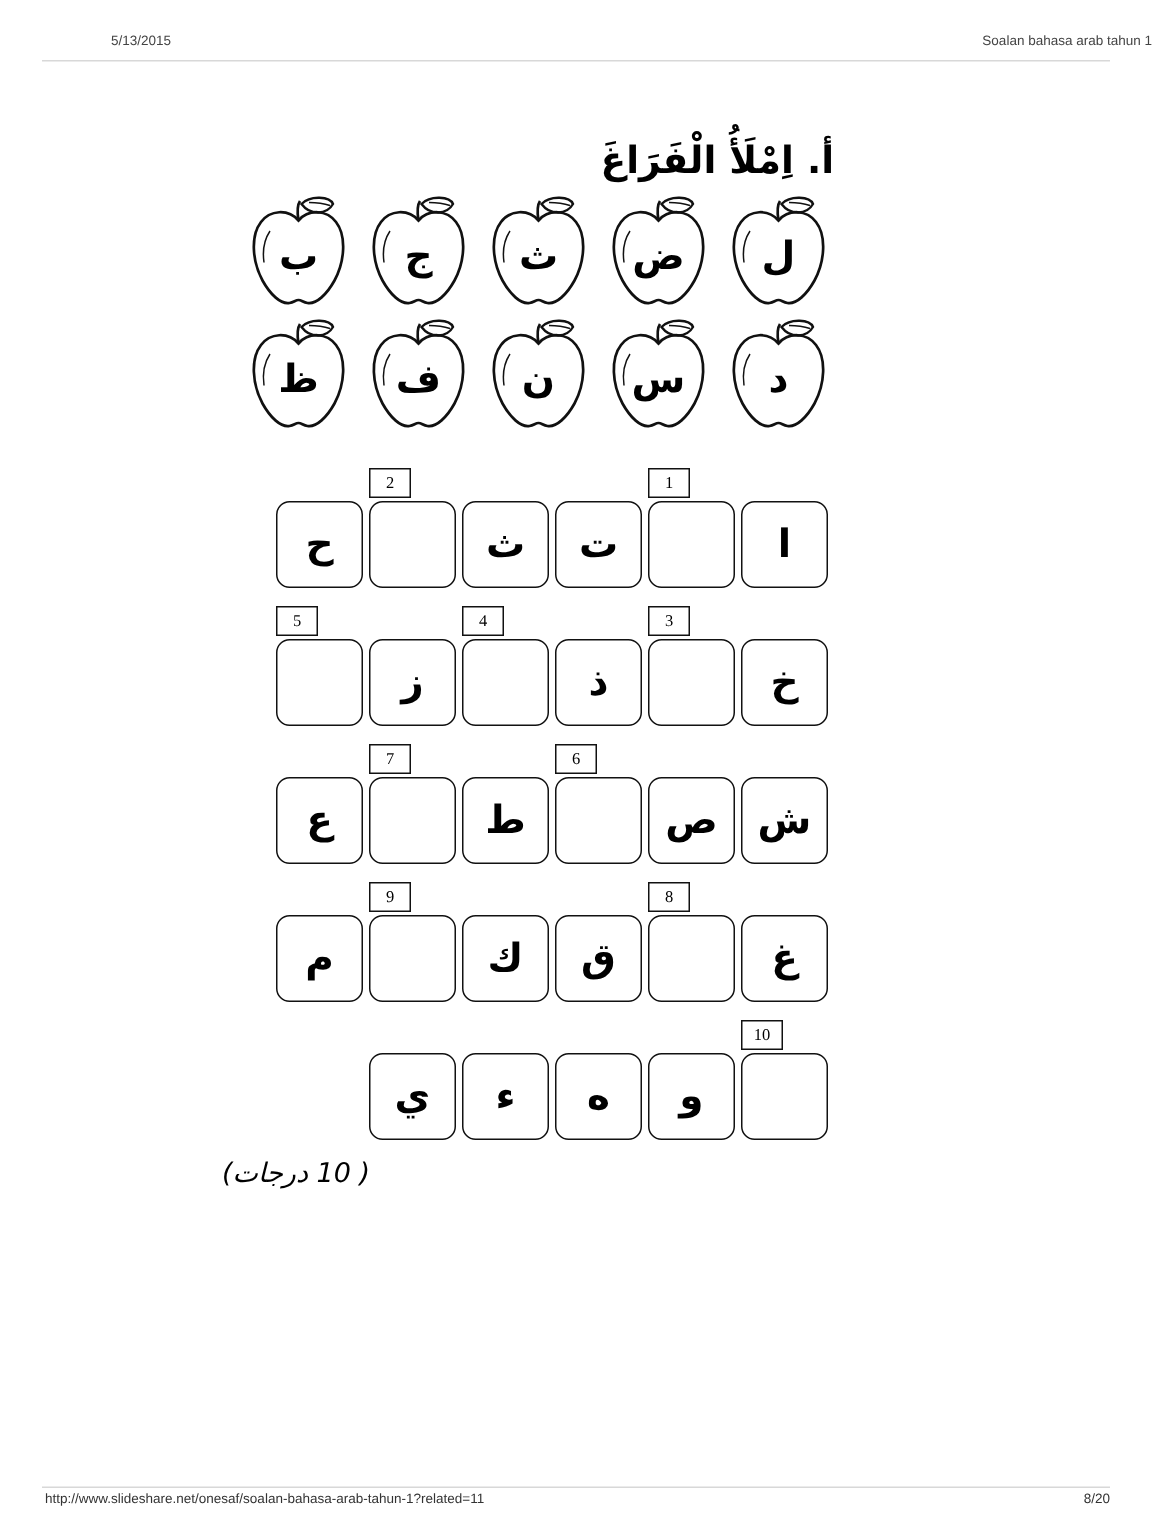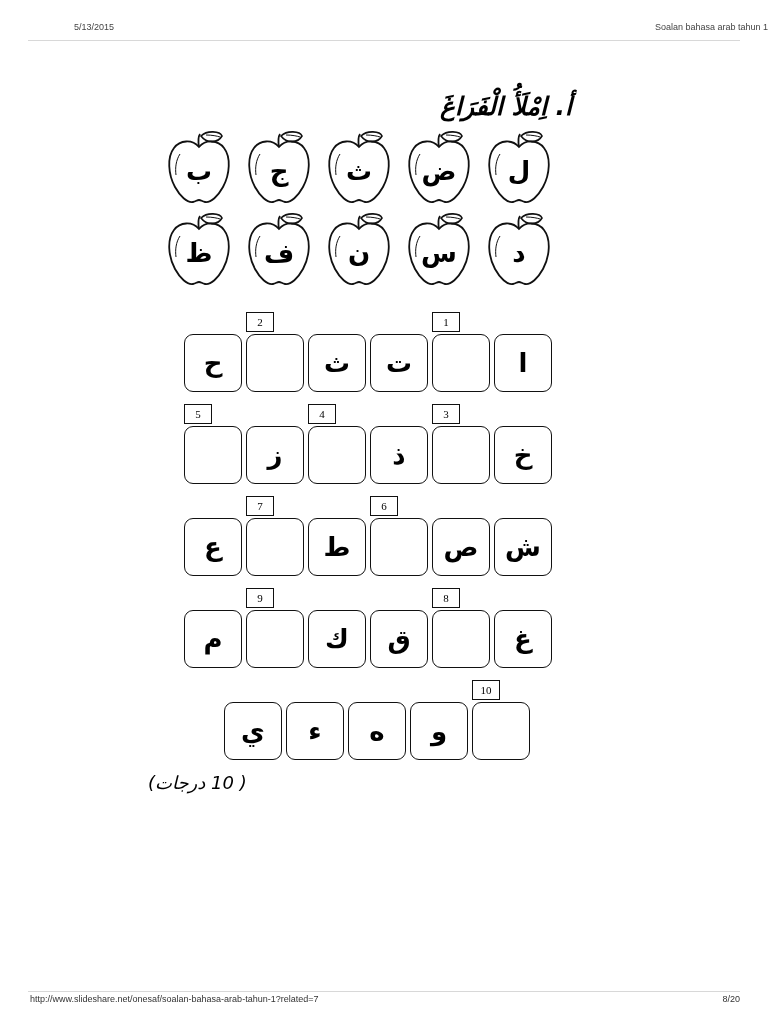--- a/index.html
+++ b/index.html
@@ -73,28 +73,27 @@
     left: 28px;
     width: 712px;
     height: 1px;
     background: #d8d8d8;
   }
 
   
   .instruction {
     position: absolute;
     top: 92px;
-    right: 196px;
+    right: 212px;
     font-family: "DejaVu Sans", sans-serif;
     font-size: 25px;
     font-weight: bold;
     direction: rtl;
     white-space: nowrap;
     letter-spacing: 0px;
-    font-style: italic;
   }
 
   
   .apple-row {
     position: absolute;
     display: flex;
     flex-direction: row;
     gap: 6px;
   }
   #apple-row-1 { top: 130px; left: 162px; }
@@ -179,21 +178,21 @@
     font-size: 11px;
     line-height: 19px;
     text-align: center;
     background: #fff;
   }
 
   
   #box-row-5 {
     margin-right: 0;
     padding-right: 0;
-    justify-content: flex-end;
+    justify-content: flex-start;
     margin-left: 72px;
   }
 
   
   .marks {
     position: absolute;
     top: 772px;
     left: 148px;
     font-family: "DejaVu Sans", sans-serif;
     font-size: 18px;
@@ -423,15 +422,15 @@
         <div class="bx"></div>
         <div class="glyph">ي</div>
       </div>
     </div>
   </div>
 
 <div class="marks">( 10 درجات)</div>
 
 <div class="footer-rule"></div>
 <div class="page-footer">
-  <span class="url">http://www.slideshare.net/onesaf/soalan-bahasa-arab-tahun-1?related=7</span>
+  <span class="url">http://www.slideshare.net/onesaf/soalan-bahasa-arab-tahun-1?related=11</span>
   <span class="pagenum">8/20</span>
 </div>
 
 </body></html>

